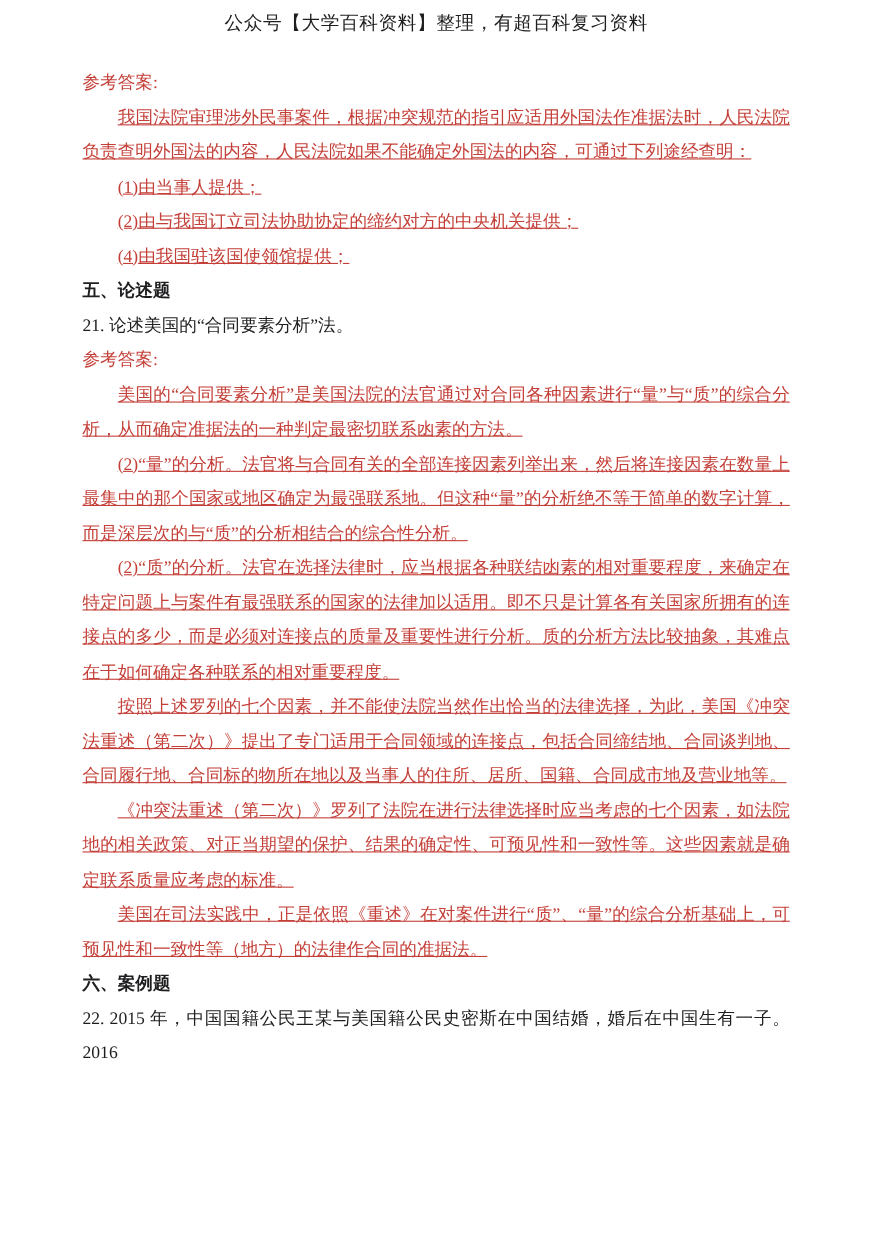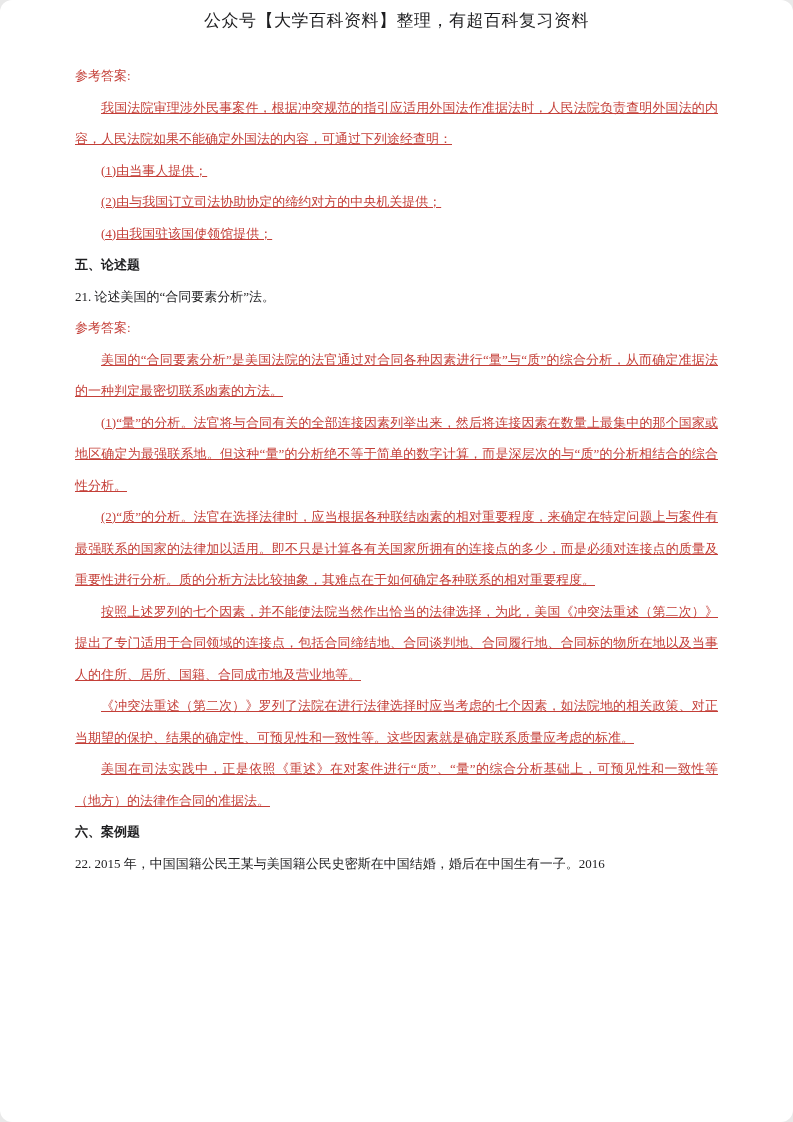--- a/index.html
+++ b/index.html
@@ -5,33 +5,32 @@
   * { margin: 0; padding: 0; box-sizing: border-box; }
   html, body { background: #e9e9e9; }
   body { font-family: "Liberation Serif", "DejaVu Serif", serif; }
   .page {
     position: relative;
     width: 793px;
     height: 1122px;
     margin: 0 auto;
     background: #ffffff;
     overflow: hidden;
-    border-radius: 12px;
   }
   .doc-header {
     padding-top: 9px;
     text-align: center;
     font-size: 17px;
     color: #1e1e20;
     letter-spacing: 0.5px;
   }
   .content {
     margin: 28px 75px 0 75px;
     width: 643px;
-    font-size: 13px;
+    font-size: 16px;
     line-height: 31.5px;
   }
   .content p { margin: 0; }
   .red { color: #c43f38; }
   .black { color: #1e1e20; }
   .justify { text-align: justify; text-justify: inter-ideograph; }
   .indent { text-indent: 2em; text-decoration: underline; }
   .heading { font-weight: bold; }
 </style>
 </head>
@@ -47,21 +46,21 @@
     <p class="red justify indent">我国法院审理涉外民事案件，根据冲突规范的指引应适用外国法作准据法时，人民法院负责查明外国法的内容，人民法院如果不能确定外国法的内容，可通过下列途经查明：</p>
     <p class="red indent">(1)由当事人提供；</p>
     <p class="red indent">(2)由与我国订立司法协助协定的缔约对方的中央机关提供；</p>
     <p class="red indent">(4)由我国驻该国使领馆提供；</p>
 
     <p class="black heading">五、论述题</p>
     <p class="black justify">21. 论述美国的“合同要素分析”法。</p>
 
     <p class="red">参考答案:</p>
     <p class="red justify indent">美国的“合同要素分析”是美国法院的法官通过对合同各种因素进行“量”与“质”的综合分析，从而确定准据法的一种判定最密切联系凼素的方法。</p>
-    <p class="red justify indent">(1)“量”的分析。法官将与合同有关的全部连接因素列举出来，然后将连接因素在数量上最集中的那个国家或地区确定为最强联系地。但这种“量”的分析绝不等于简单的数字计算，而是深层次的与“质”的分析相结合的综合性分析。</p>
+    <p class="red justify indent">(2)“量”的分析。法官将与合同有关的全部连接因素列举出来，然后将连接因素在数量上最集中的那个国家或地区确定为最强联系地。但这种“量”的分析绝不等于简单的数字计算，而是深层次的与“质”的分析相结合的综合性分析。</p>
     <p class="red justify indent">(2)“质”的分析。法官在选择法律时，应当根据各种联结凼素的相对重要程度，来确定在特定问题上与案件有最强联系的国家的法律加以适用。即不只是计算各有关国家所拥有的连接点的多少，而是必须对连接点的质量及重要性进行分析。质的分析方法比较抽象，其难点在于如何确定各种联系的相对重要程度。</p>
     <p class="red justify indent">按照上述罗列的七个因素，并不能使法院当然作出恰当的法律选择，为此，美国《冲突法重述（第二次）》提出了专门适用于合同领域的连接点，包括合同缔结地、合同谈判地、合同履行地、合同标的物所在地以及当事人的住所、居所、国籍、合同成市地及营业地等。</p>
     <p class="red justify indent">《冲突法重述（第二次）》罗列了法院在进行法律选择时应当考虑的七个因素，如法院地的相关政策、对正当期望的保护、结果的确定性、可预见性和一致性等。这些因素就是确定联系质量应考虑的标准。</p>
     <p class="red justify indent">美国在司法实践中，正是依照《重述》在对案件进行“质”、“量”的综合分析基础上，可预见性和一致性等（地方）的法律作合同的准据法。</p>
 
     <p class="black heading">六、案例题</p>
     <p class="black justify">22. 2015 年，中国国籍公民王某与美国籍公民史密斯在中国结婚，婚后在中国生有一子。2016</p>
 
   </div>
 </div>

